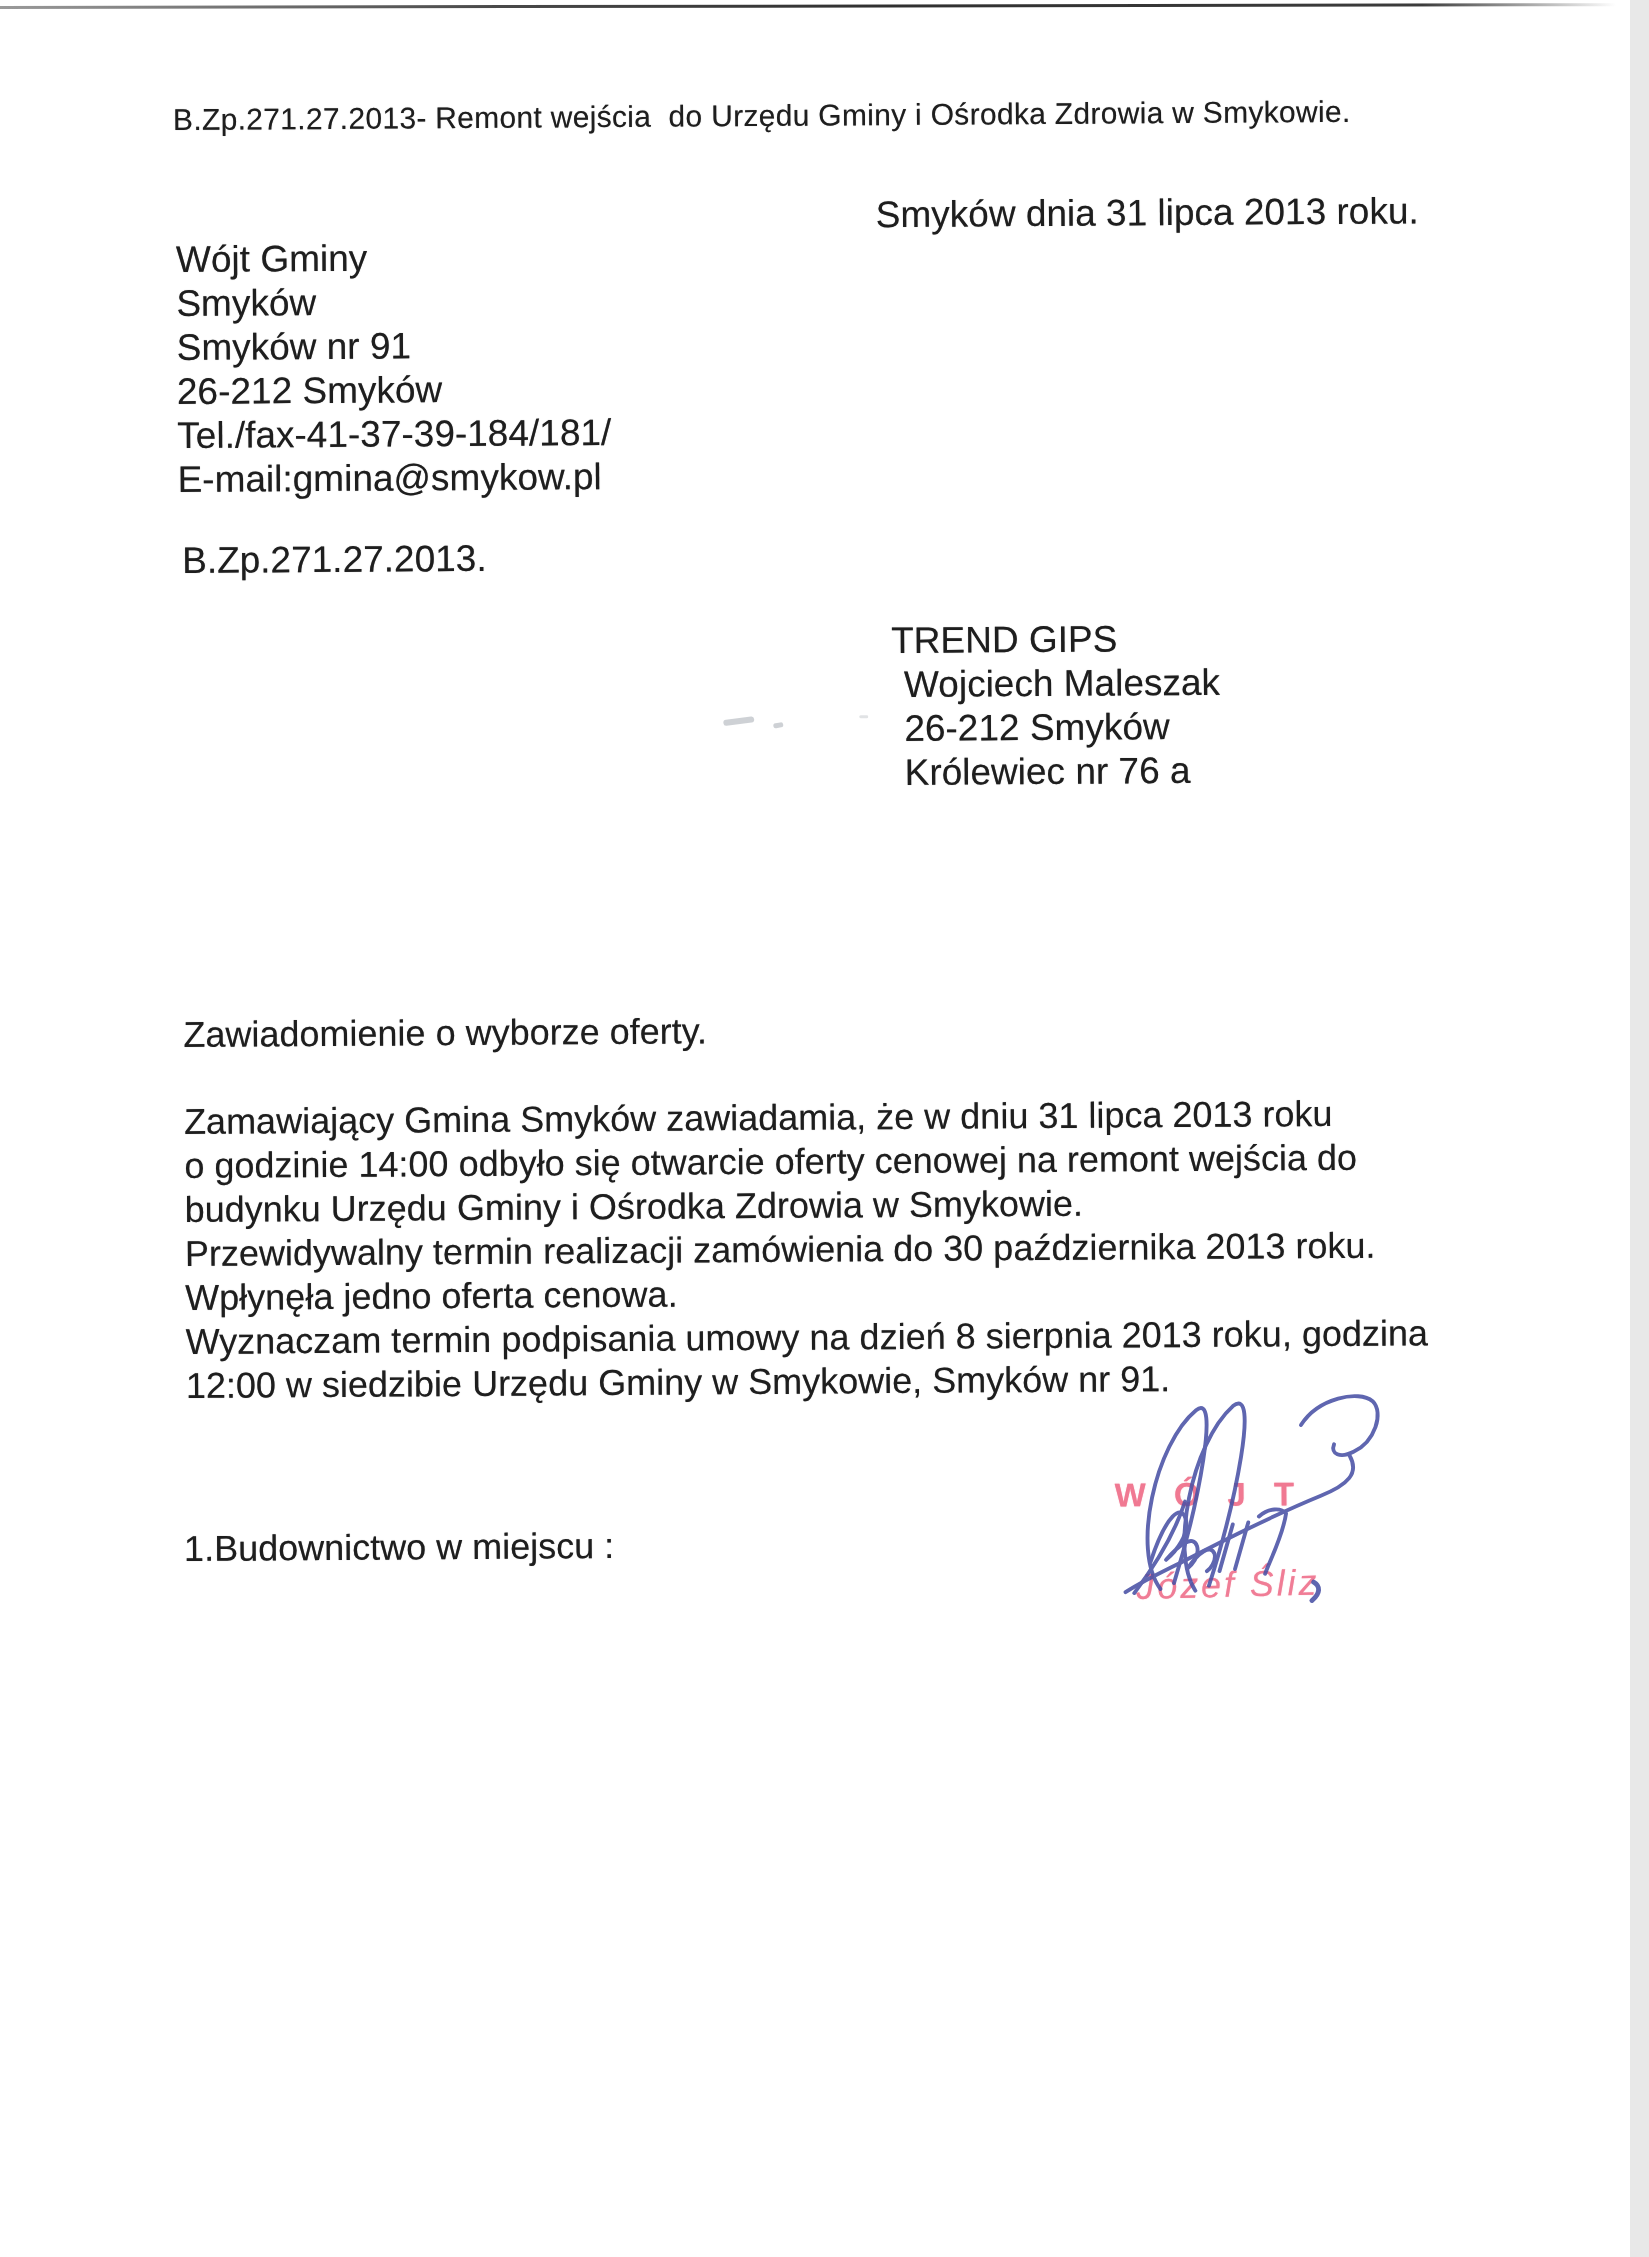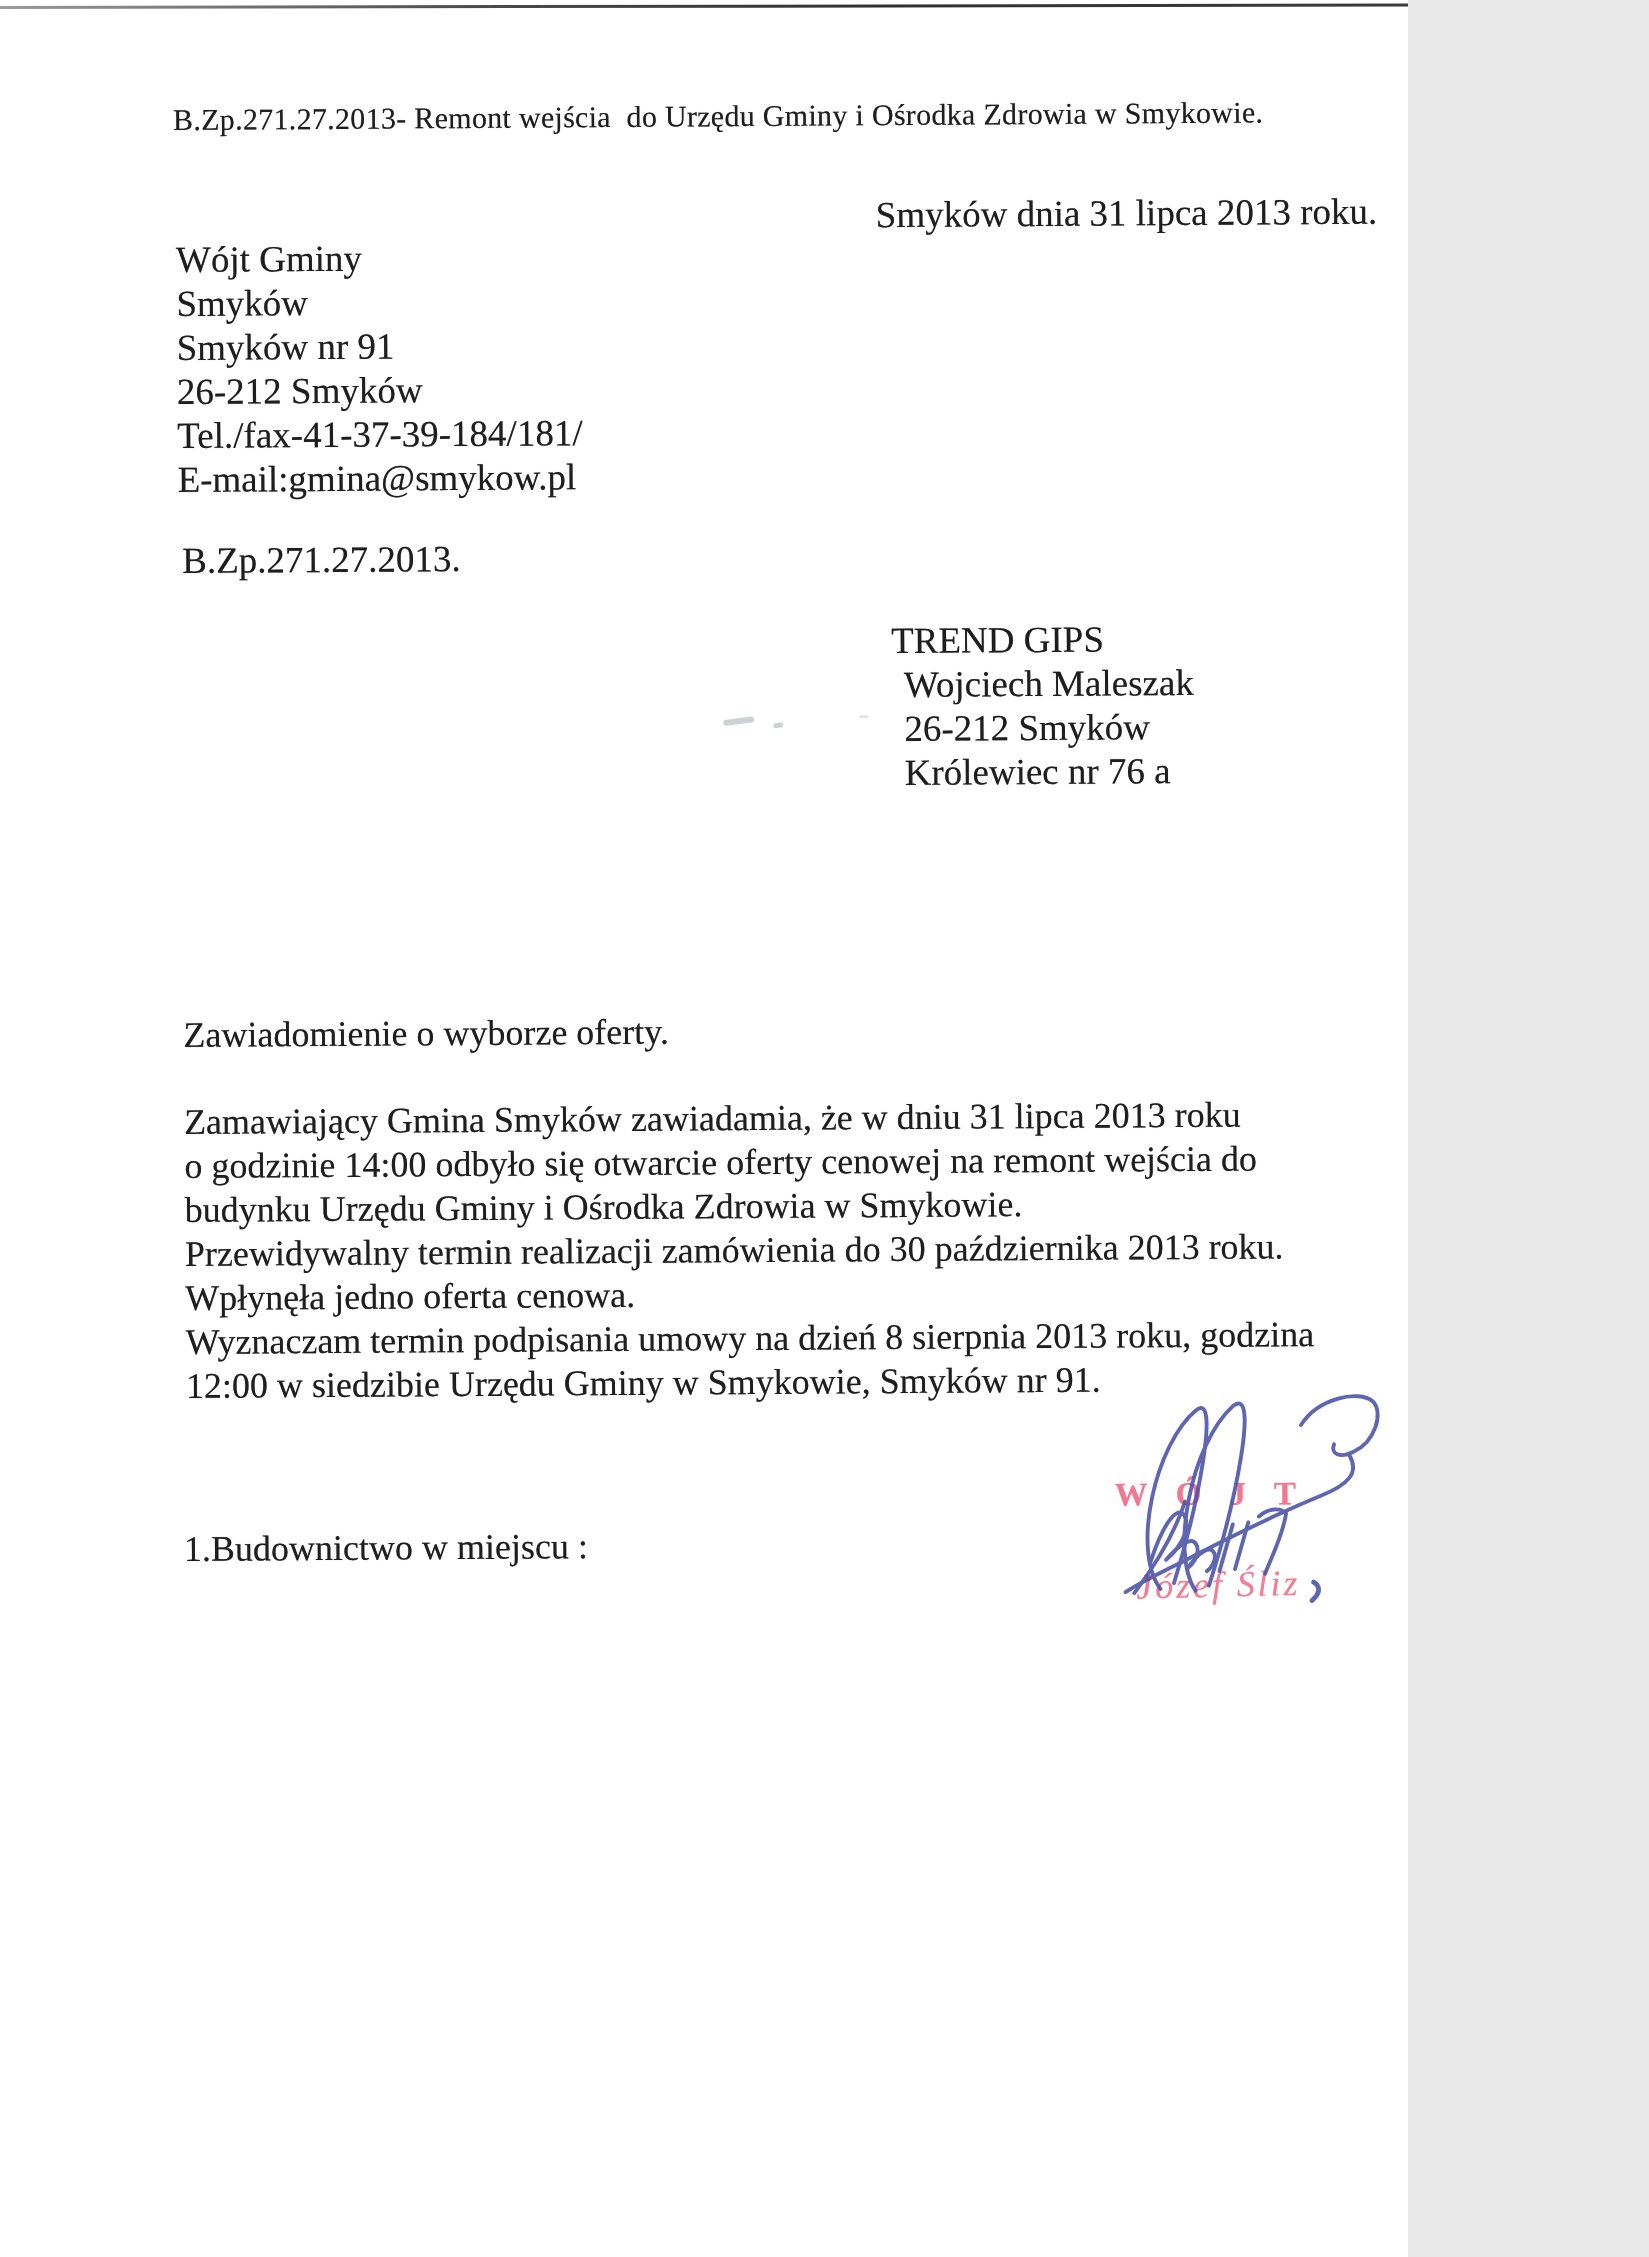--- a/index.html
+++ b/index.html
@@ -1,21 +1,21 @@
 <!DOCTYPE html>
 <html><head>
 <meta charset="utf-8">
 <style>
   html,body{margin:0;padding:0;background:#e8e8e8;}
   .page{
     position:relative;
-    width:1408px;height:2257px;
+    width:1630px;height:2257px;
     background:#ffffff;
     overflow:hidden;
-    font-family:Liberation Serif, serif;
+    font-family:Liberation Sans, sans-serif;
     color:#1e1e1e;
   }
   .scan-edge-line{
     position:absolute;left:0;top:5.8px;width:1616px;height:2.9px;
     background:linear-gradient(to right,#9a9a9a,#4a4a4a 30%,#303030 55%,#3c3c3c 88%,rgba(120,120,120,0));
     transform:rotate(-0.10deg);transform-origin:left top;
   }
   .content{
     position:absolute;left:0;top:0;width:1650px;height:2257px;
     transform:rotate(-0.4deg);

